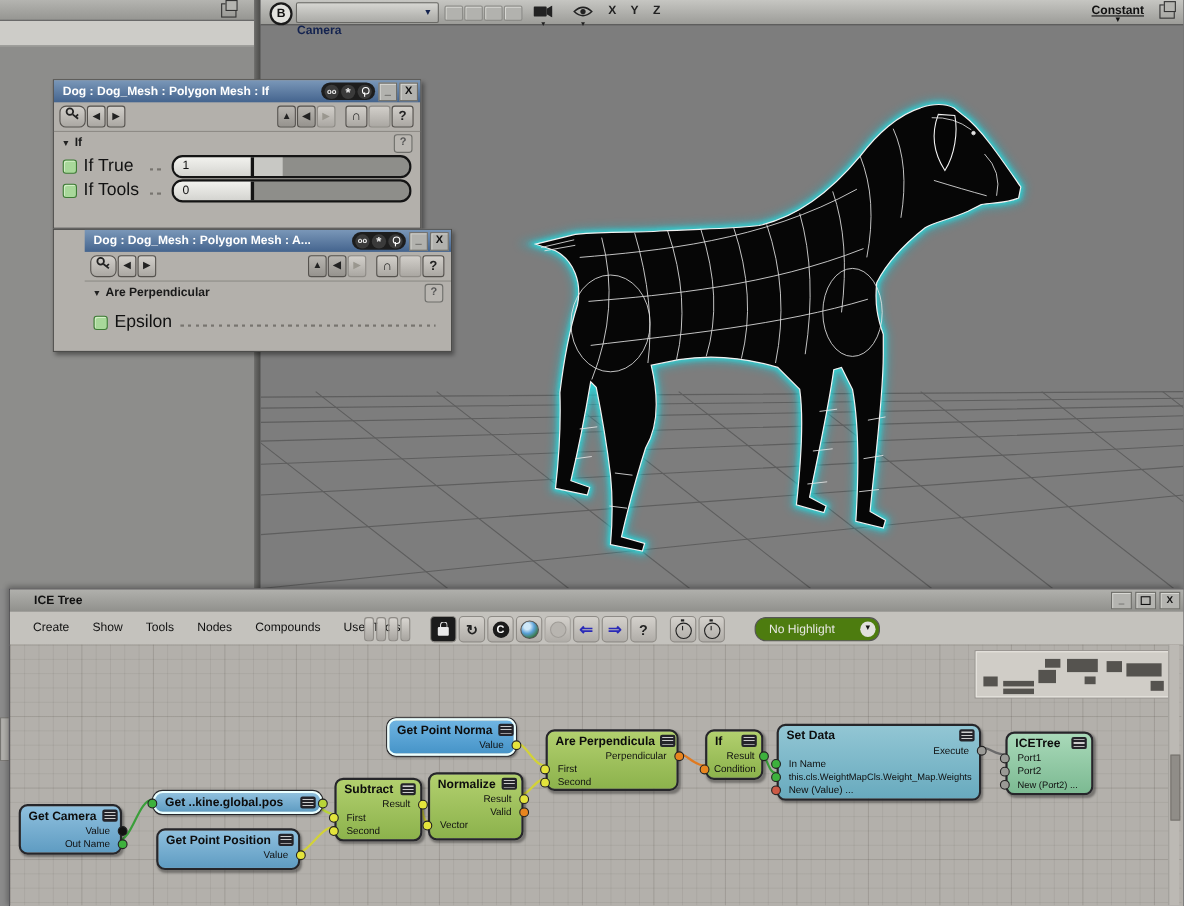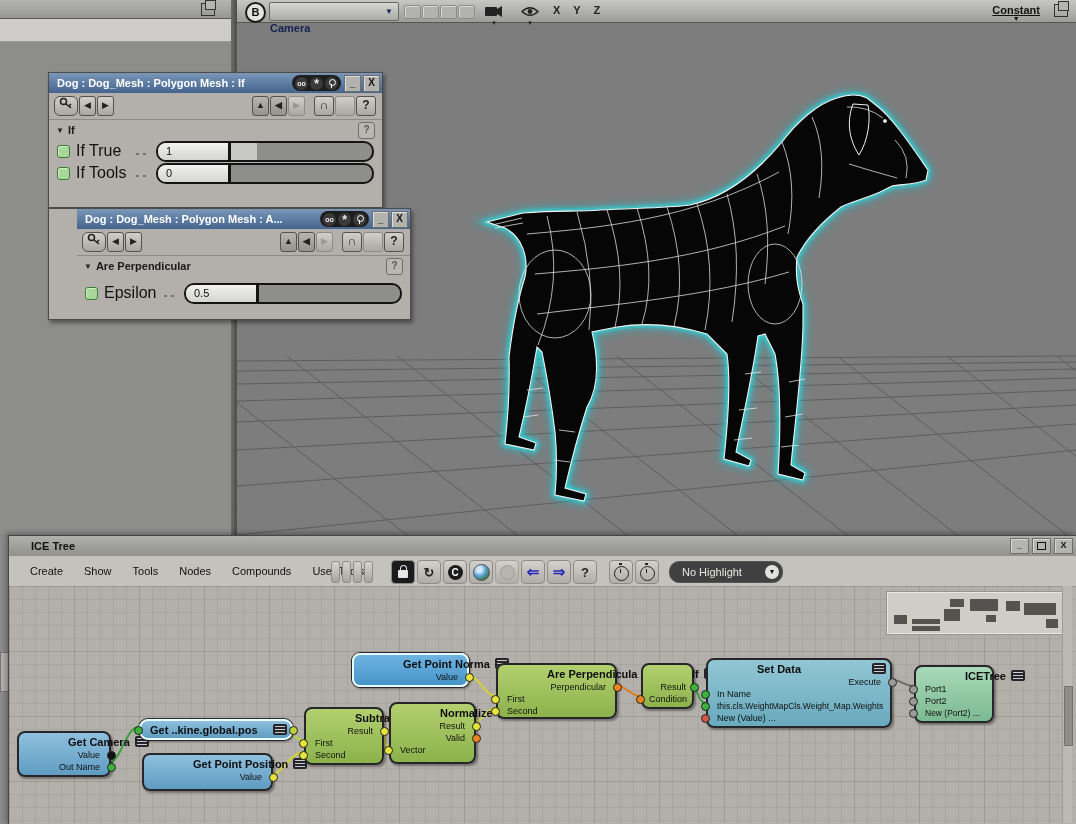--- a/index.html
+++ b/index.html
@@ -103,21 +103,21 @@
   .cbadge{width:15px;height:15px;border-radius:50%;background:#1b1b1b;color:#fff;font-size:10px;
        font-weight:bold;text-align:center;line-height:15px;}
   .globe{width:15px;height:15px;border-radius:50%;
        background:radial-gradient(circle at 35% 30%,#cfe8f8 0 20%,#5aa0d8 45%,#3a7a48 75%,#26507a 100%);
        border:1px solid #555;}
   .dimcirc{width:13px;height:13px;border-radius:50%;background:#b8b5b0;border:1px solid #a09d98;}
   .bluearr{color:#2a2ab8;font-weight:bold;font-size:15px;}
   .stopwatch{position:relative;width:13px;height:13px;border:1.6px solid #222;border-radius:50%;margin-top:2px;}
   .stopwatch::before{content:"";position:absolute;left:4px;top:-4px;width:3px;height:2.5px;background:#222;}
   .stopwatch::after{content:"";position:absolute;left:5px;top:2px;width:1.5px;height:4px;background:#222;}
-  #hl-drop{height:20px;width:112px;margin-left:8px;background:#404040;border-radius:10px;
+  #hl-drop{height:20px;width:112px;margin-left:25px;background:#4d7c0f;border-radius:10px;
        border:1px solid #555;display:flex;align-items:center;}
   #hl-drop .txt{flex:1;color:#e8e8e4;font-size:11px;padding-left:12px;}
   #hl-drop .circ{width:14px;height:14px;border-radius:50%;background:#e0e0dc;color:#111;
        font-size:7px;text-align:center;line-height:14px;margin-right:3px;}
   #ice-canvas{position:absolute;left:0;top:50px;width:1065px;height:237px;background:#b3b0ab;overflow:hidden;
        background-image:
          linear-gradient(rgba(60,55,45,.10) 1px,transparent 1px),
          linear-gradient(90deg,rgba(60,55,45,.10) 1px,transparent 1px),
          linear-gradient(rgba(60,55,45,.08) 1px,transparent 1px),
          linear-gradient(90deg,rgba(60,55,45,.08) 1px,transparent 1px);
@@ -125,21 +125,21 @@
   #wires{position:absolute;left:0;top:0;}
   
   .node{position:absolute;border:2px solid #26262a;border-radius:8px;
        box-shadow:1.5px 2px 2px rgba(0,0,0,.35);}
   .node.sel{border-color:#eaffff;box-shadow:0 0 0 1px #26262a,1.5px 2px 2px rgba(0,0,0,.35);}
   .nblue{background:linear-gradient(#8fc0de,#5f9cc2);}
   .nblue2{background:linear-gradient(#6fb4e2,#4694c8);}
   .ngreen{background:linear-gradient(#b2d06e,#8cb24c);}
   .nteal{background:linear-gradient(#92c6d4,#68aabe);}
   .nmint{background:linear-gradient(#a9d9b9,#7cba92);}
-  .nhd{display:flex;align-items:center;justify-content:space-between;height:15px;padding:1px 4px 0 7px;margin-left:42px;}
+  .nhd{display:flex;align-items:center;justify-content:space-between;height:15px;padding:1px 4px 0 7px;}
   .nhd .t{font-weight:bold;font-size:11px;color:#0d0d0d;white-space:nowrap;}
   .burger{width:14px;height:11px;background:#24242a;border-radius:2px;position:relative;flex:none;margin-left:5px;}
   .burger::before{content:"";position:absolute;left:2px;right:2px;top:2px;height:7px;
        background:repeating-linear-gradient(#cccccc 0 1px,transparent 1px 3px);}
   .prow{position:relative;font-size:9px;color:#101010;height:12px;line-height:12px;padding:0 9px;white-space:nowrap;}
   .prow.out{text-align:right;}
   .dot{position:absolute;width:7px;height:7px;border-radius:50%;border:1px solid #222;top:2px;}
   .dot.l{left:-7px;} .dot.r{right:-7px;}
   .c-y{background:#e4e43c;} .c-g{background:#3db13d;} .c-o{background:#e8851e;}
   .c-k{background:#121212;} .c-gy{background:#9a9a96;} .c-lg{background:#b8d438;} .c-r{background:#cc5a46;}
@@ -380,24 +380,20 @@
     </div>
     <div class="ppg-section">
       <span class="tri">▼</span>
       <span class="name">Are Perpendicular</span>
       <div class="help-sq">?</div>
     </div>
     <div class="ppg-row" style="margin-top:6px;">
       <div class="conn"></div>
       <span class="plabel">Epsilon</span>
       <span class="leader"></span>
-      <div class="slider">
-        <div class="sval">0.5</div>
-        <div class="shandle"></div>
-      </div>
     </div>
   </div>
 
   <div id="bg-ledge"></div>
 
   <div id="ice">
     <div id="ice-title">
       <span class="t">ICE Tree</span>
       <div class="ice-winbtn">_</div>
       <div class="ice-winbtn"><span class="maxbox"></span></div>

